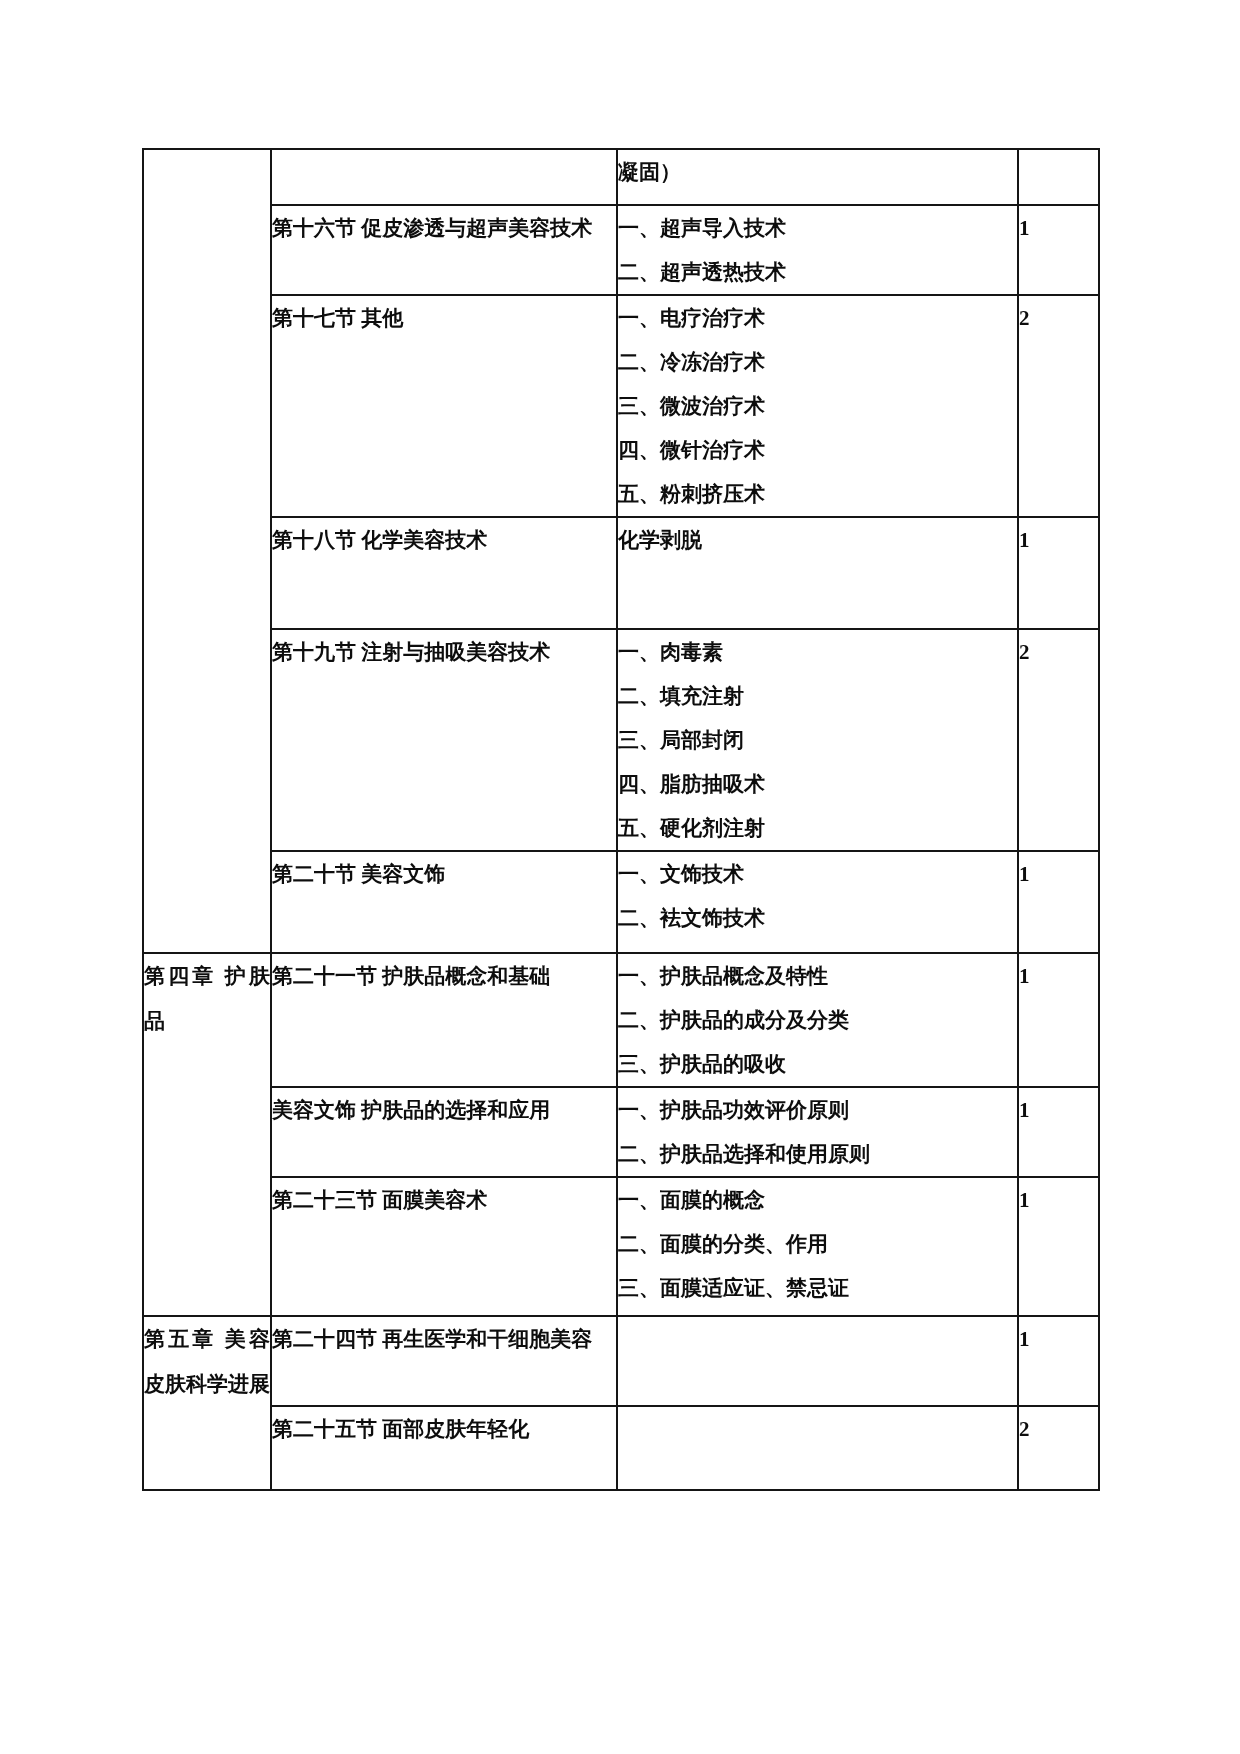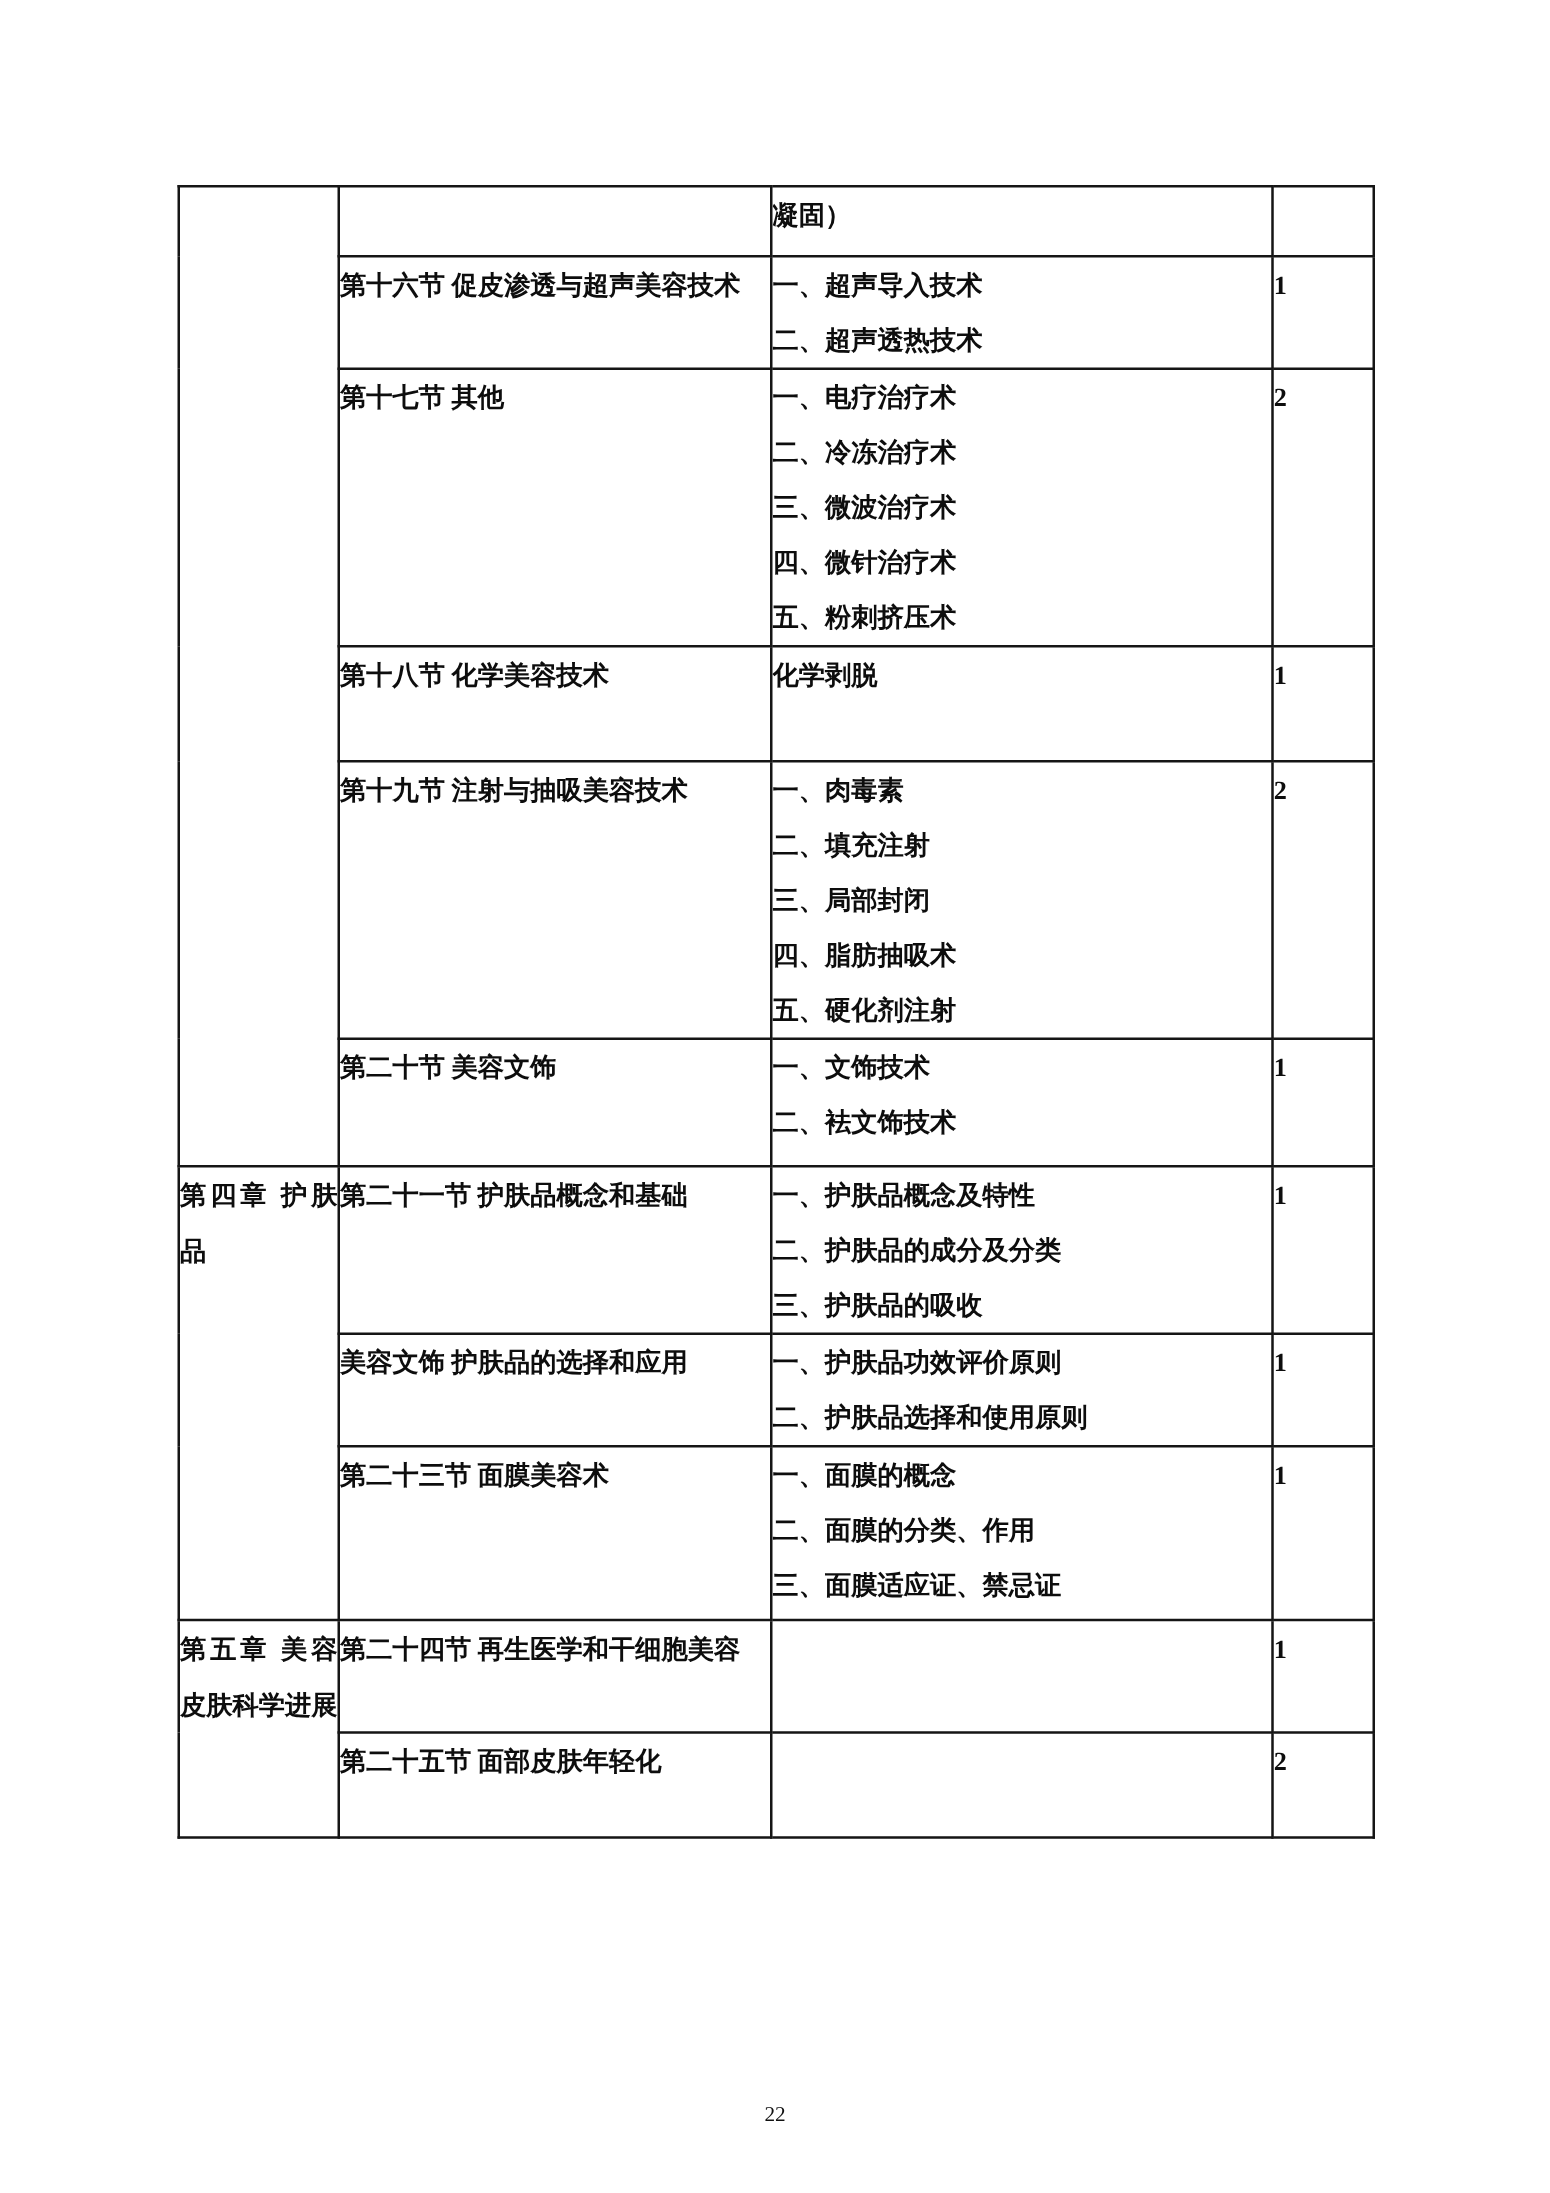--- a/index.html
+++ b/index.html
@@ -108,21 +108,21 @@
         <td class="content-cell">
           <div class="item">一、电疗治疗术</div>
           <div class="item">二、冷冻治疗术</div>
           <div class="item">三、微波治疗术</div>
           <div class="item">四、微针治疗术</div>
           <div class="item">五、粉刺挤压术</div>
         </td>
         <td class="hours-cell">2</td>
       </tr>
 
-      <tr style="height:92px">
+      <tr style="height:112px">
         <td class="section-cell">第十八节 化学美容技术</td>
         <td class="content-cell">
           <div class="item">化学剥脱</div>
         </td>
         <td class="hours-cell">1</td>
       </tr>
 
       <tr style="height:222px">
         <td class="section-cell">第十九节 注射与抽吸美容技术</td>
         <td class="content-cell">
@@ -183,15 +183,14 @@
 
       <tr style="height:84px">
         <td class="section-cell">第二十五节 面部皮肤年轻化</td>
         <td class="content-cell"></td>
         <td class="hours-cell">2</td>
       </tr>
 
     </tbody>
   </table>
 
-  <div class="page-number">22</div>
 
 </div>
 
 </body></html>

